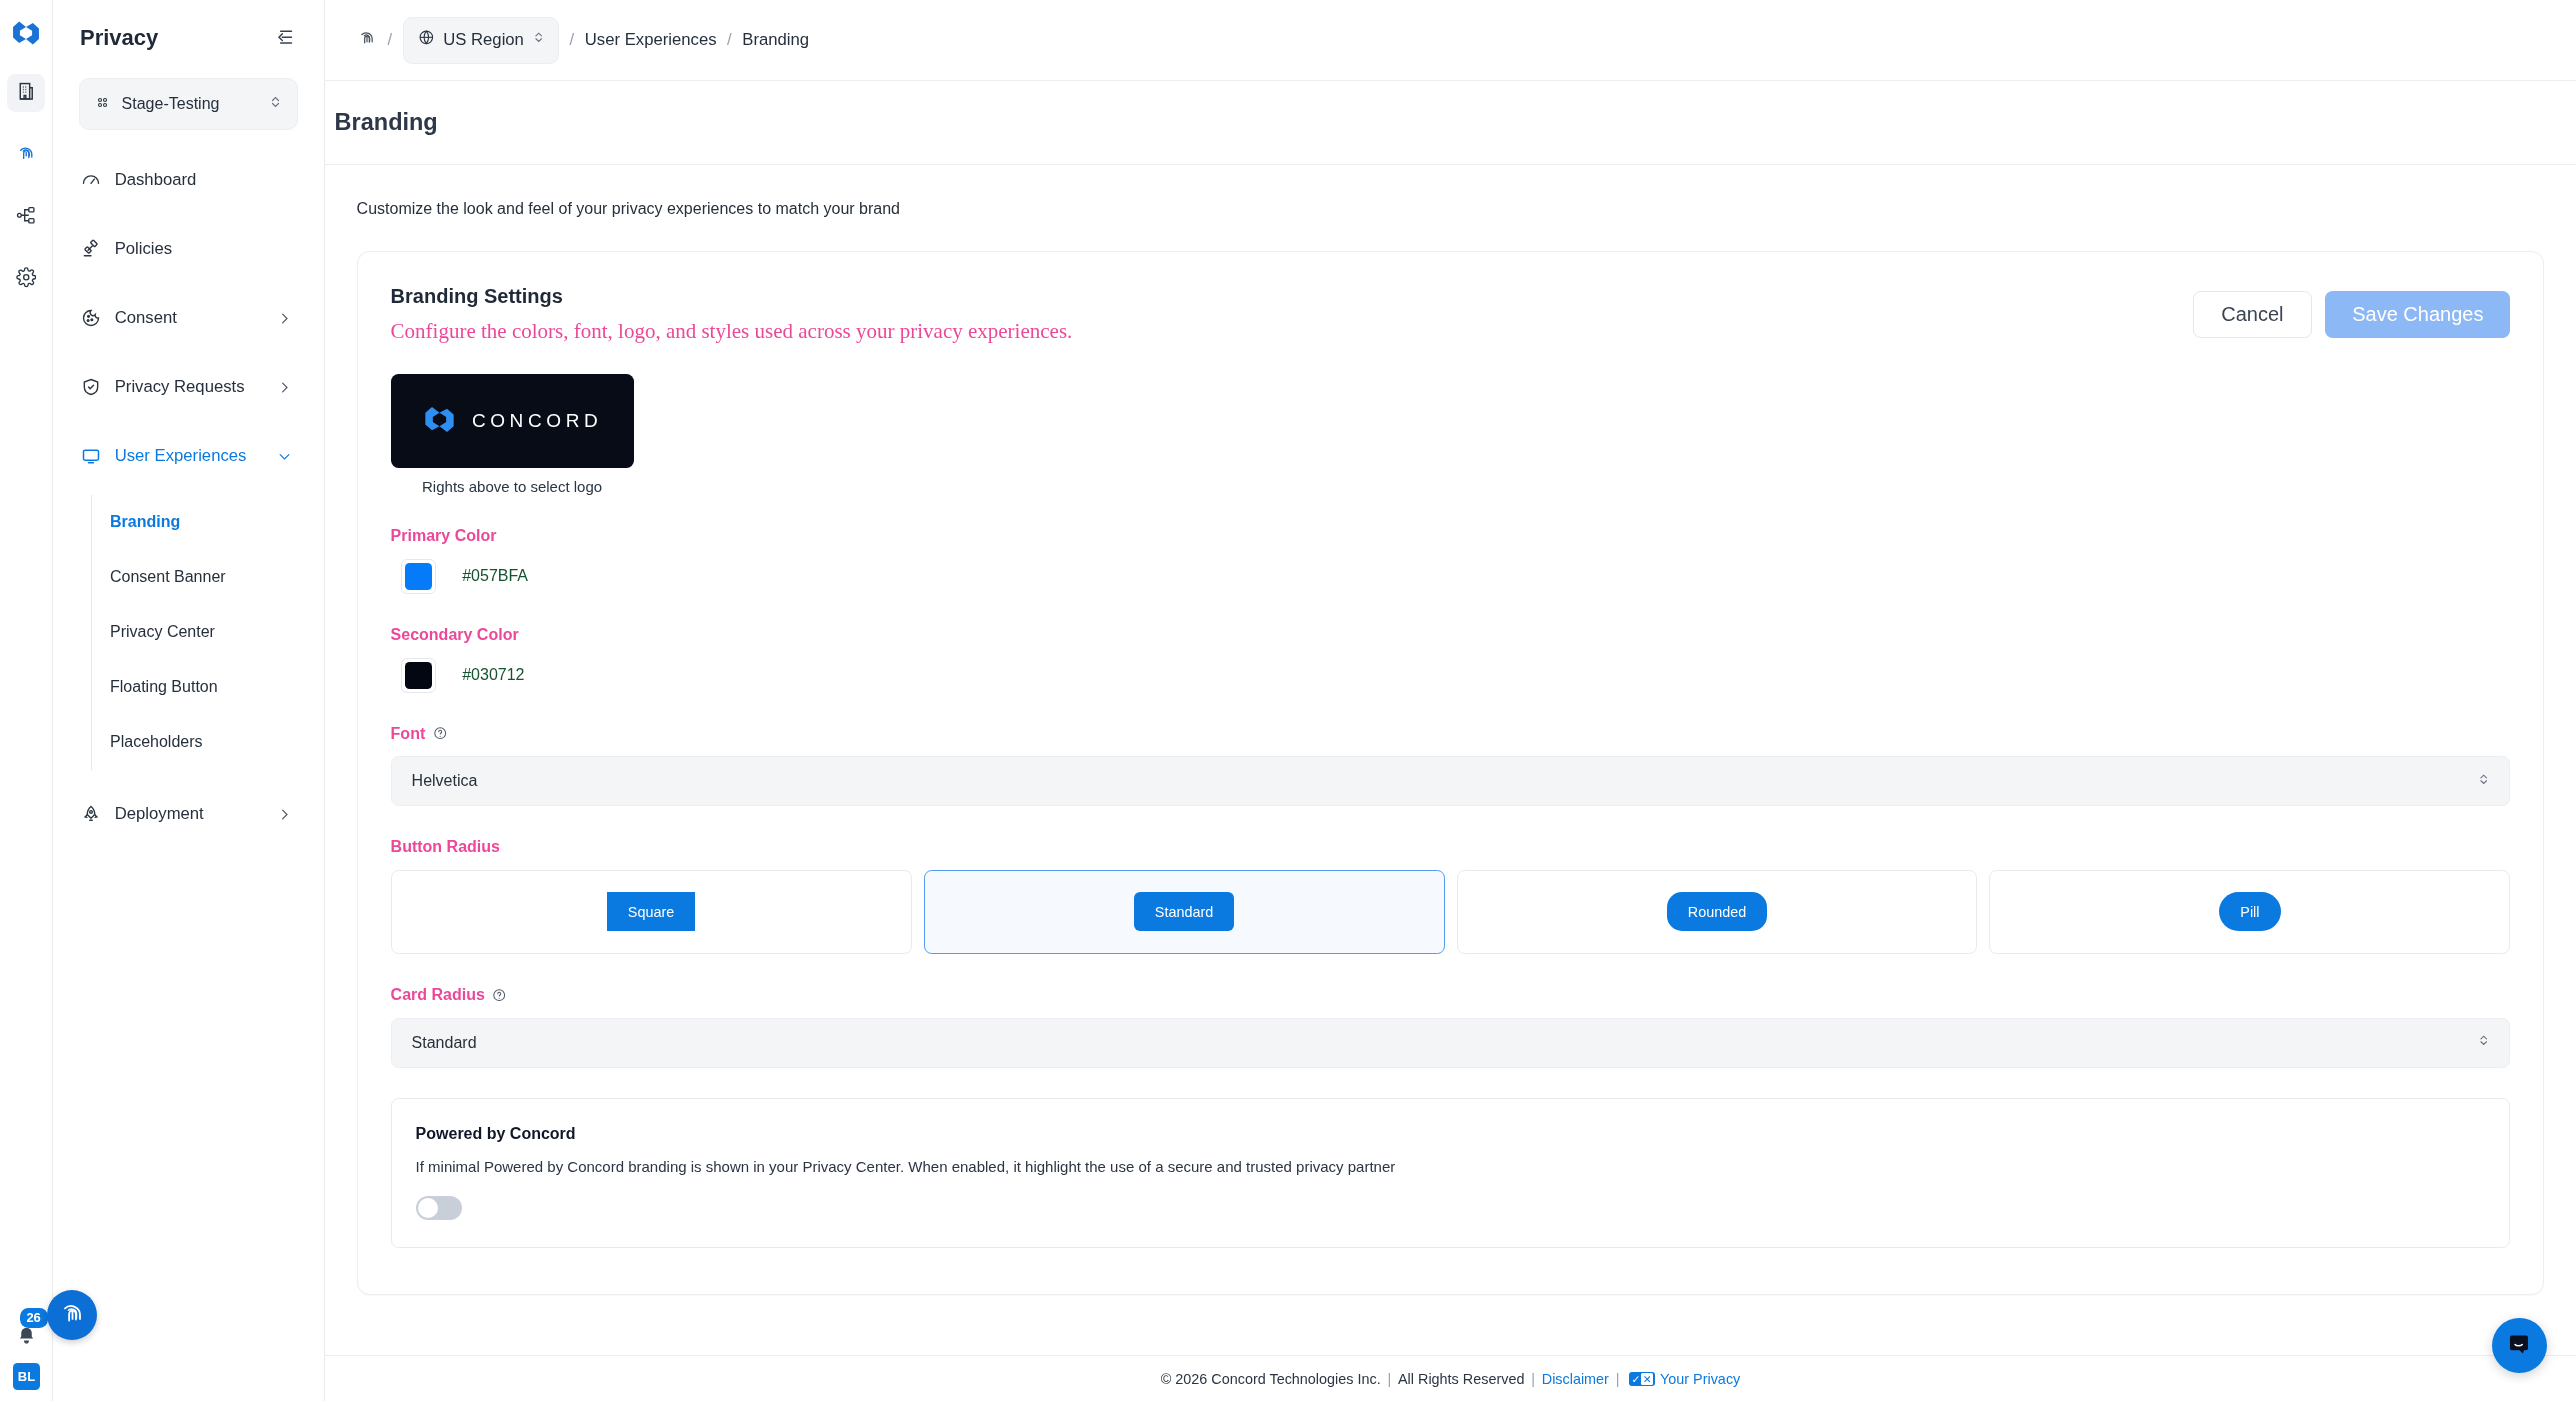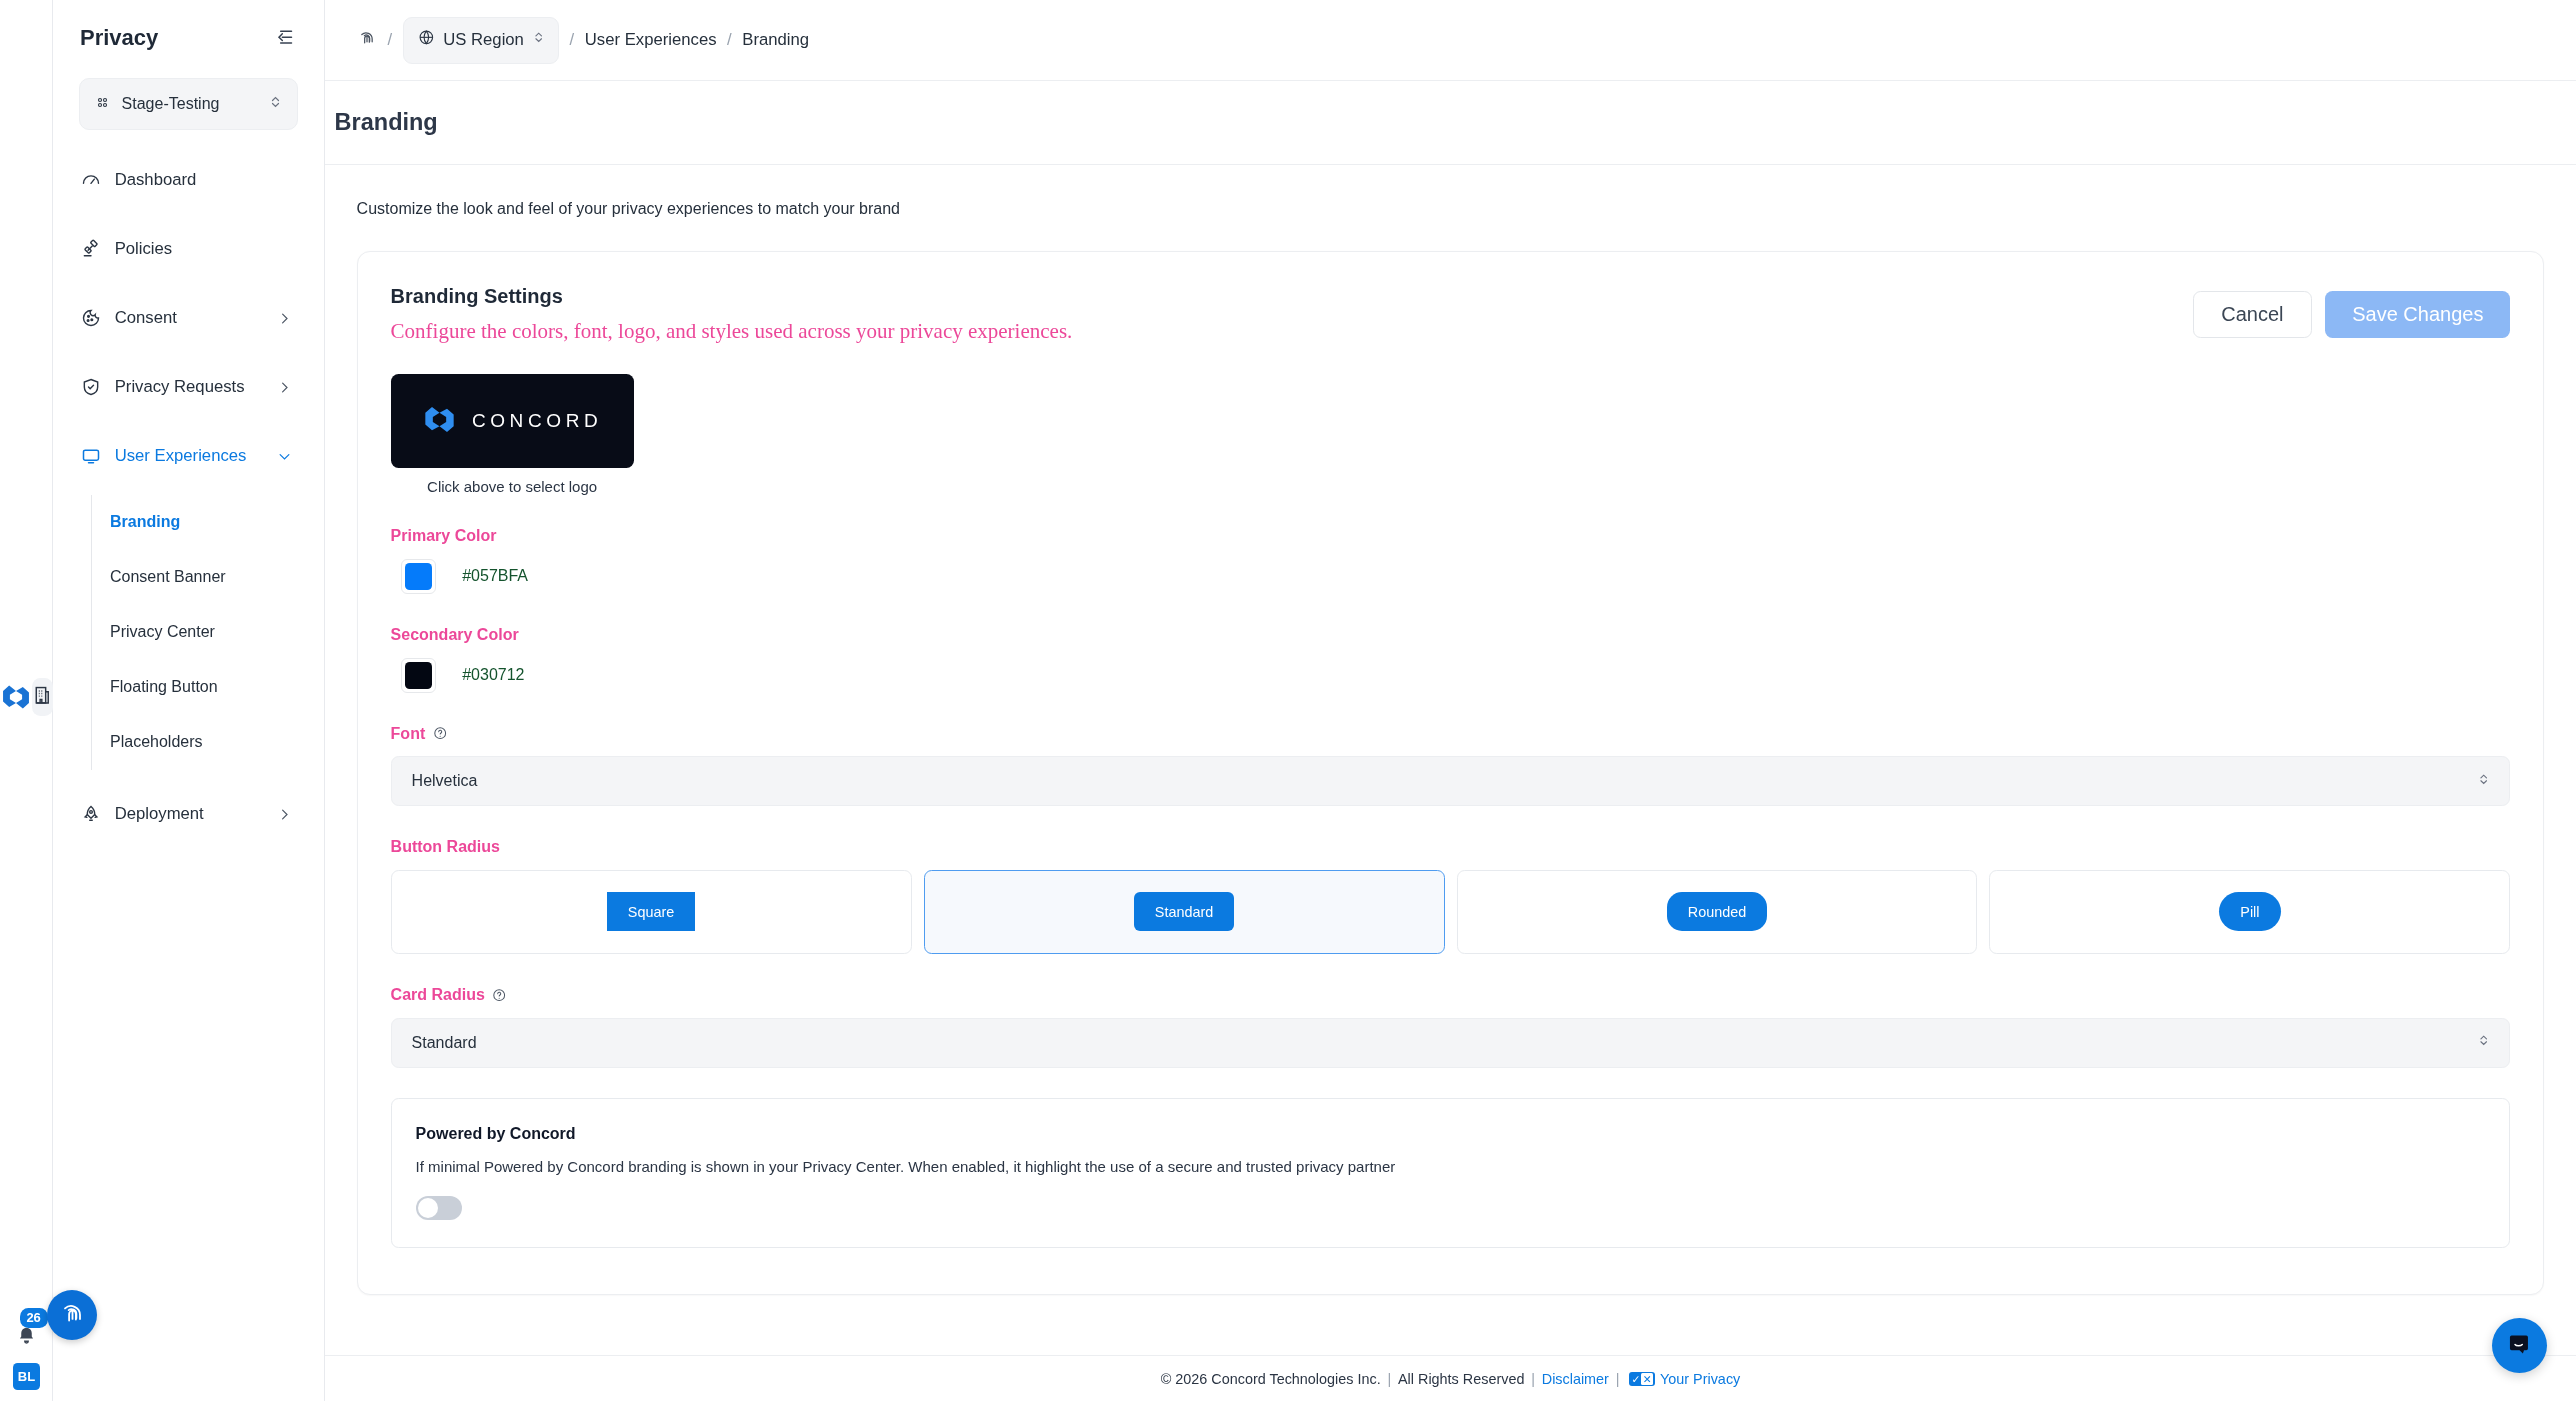--- a/index.html
+++ b/index.html
@@ -10,21 +10,21 @@
     color: #111827;
     overflow: hidden;
   }
   .app { display: flex; width: 2576px; height: 1402px; position: relative; }
 
   
   .rail {
     width: 53px; height: 1402px;
     background: #ffffff;
     border-right: 1.5px solid #e8eaee;
-    display: flex; flex-direction: row; align-items: center;
+    display: flex; flex-direction: column; align-items: center;
     padding-top: 15px;
     flex: 0 0 53px;
     position: relative;
   }
   .rail-logo { width: 36px; height: 36px; margin-bottom: 23px; display:flex; align-items:center; justify-content:center;}
   .rail-btn {
     width: 38px; height: 38px; border-radius: 8.4px;
     display: flex; align-items: center; justify-content: center;
     margin-bottom: 24px; color: #374151;
   }
@@ -488,21 +488,21 @@
             <div>
               <div class="logo-box">
                 <span>
                   <svg width="35" height="35" viewBox="0 0 42 42">
                     <path d="M12 6 L4 13 L4 27 L12 34 L21 29 L13 24 L13 18 L21 13 Z" fill="#2f8ef0"></path>
                     <path d="M30 36 L38 29 L38 15 L30 8 L21 13 L29 18 L29 24 L21 29 Z" fill="#2f8ef0"></path>
                   </svg>
                 </span>
                 <span class="logo-word">CONCORD</span>
               </div>
-              <div class="logo-cap">Click above to select logo</div>
+              <div class="logo-cap">Rights above to select logo</div>
             </div>
 
             <div style="margin-top:32px">
               <div class="field-label">Primary Color</div>
               <div class="color-row">
                 <div class="swatch-frame">
                   <div class="swatch" style="background:#057BFA"></div>
                 </div>
                 <div class="color-hex">#057BFA</div>
               </div>

